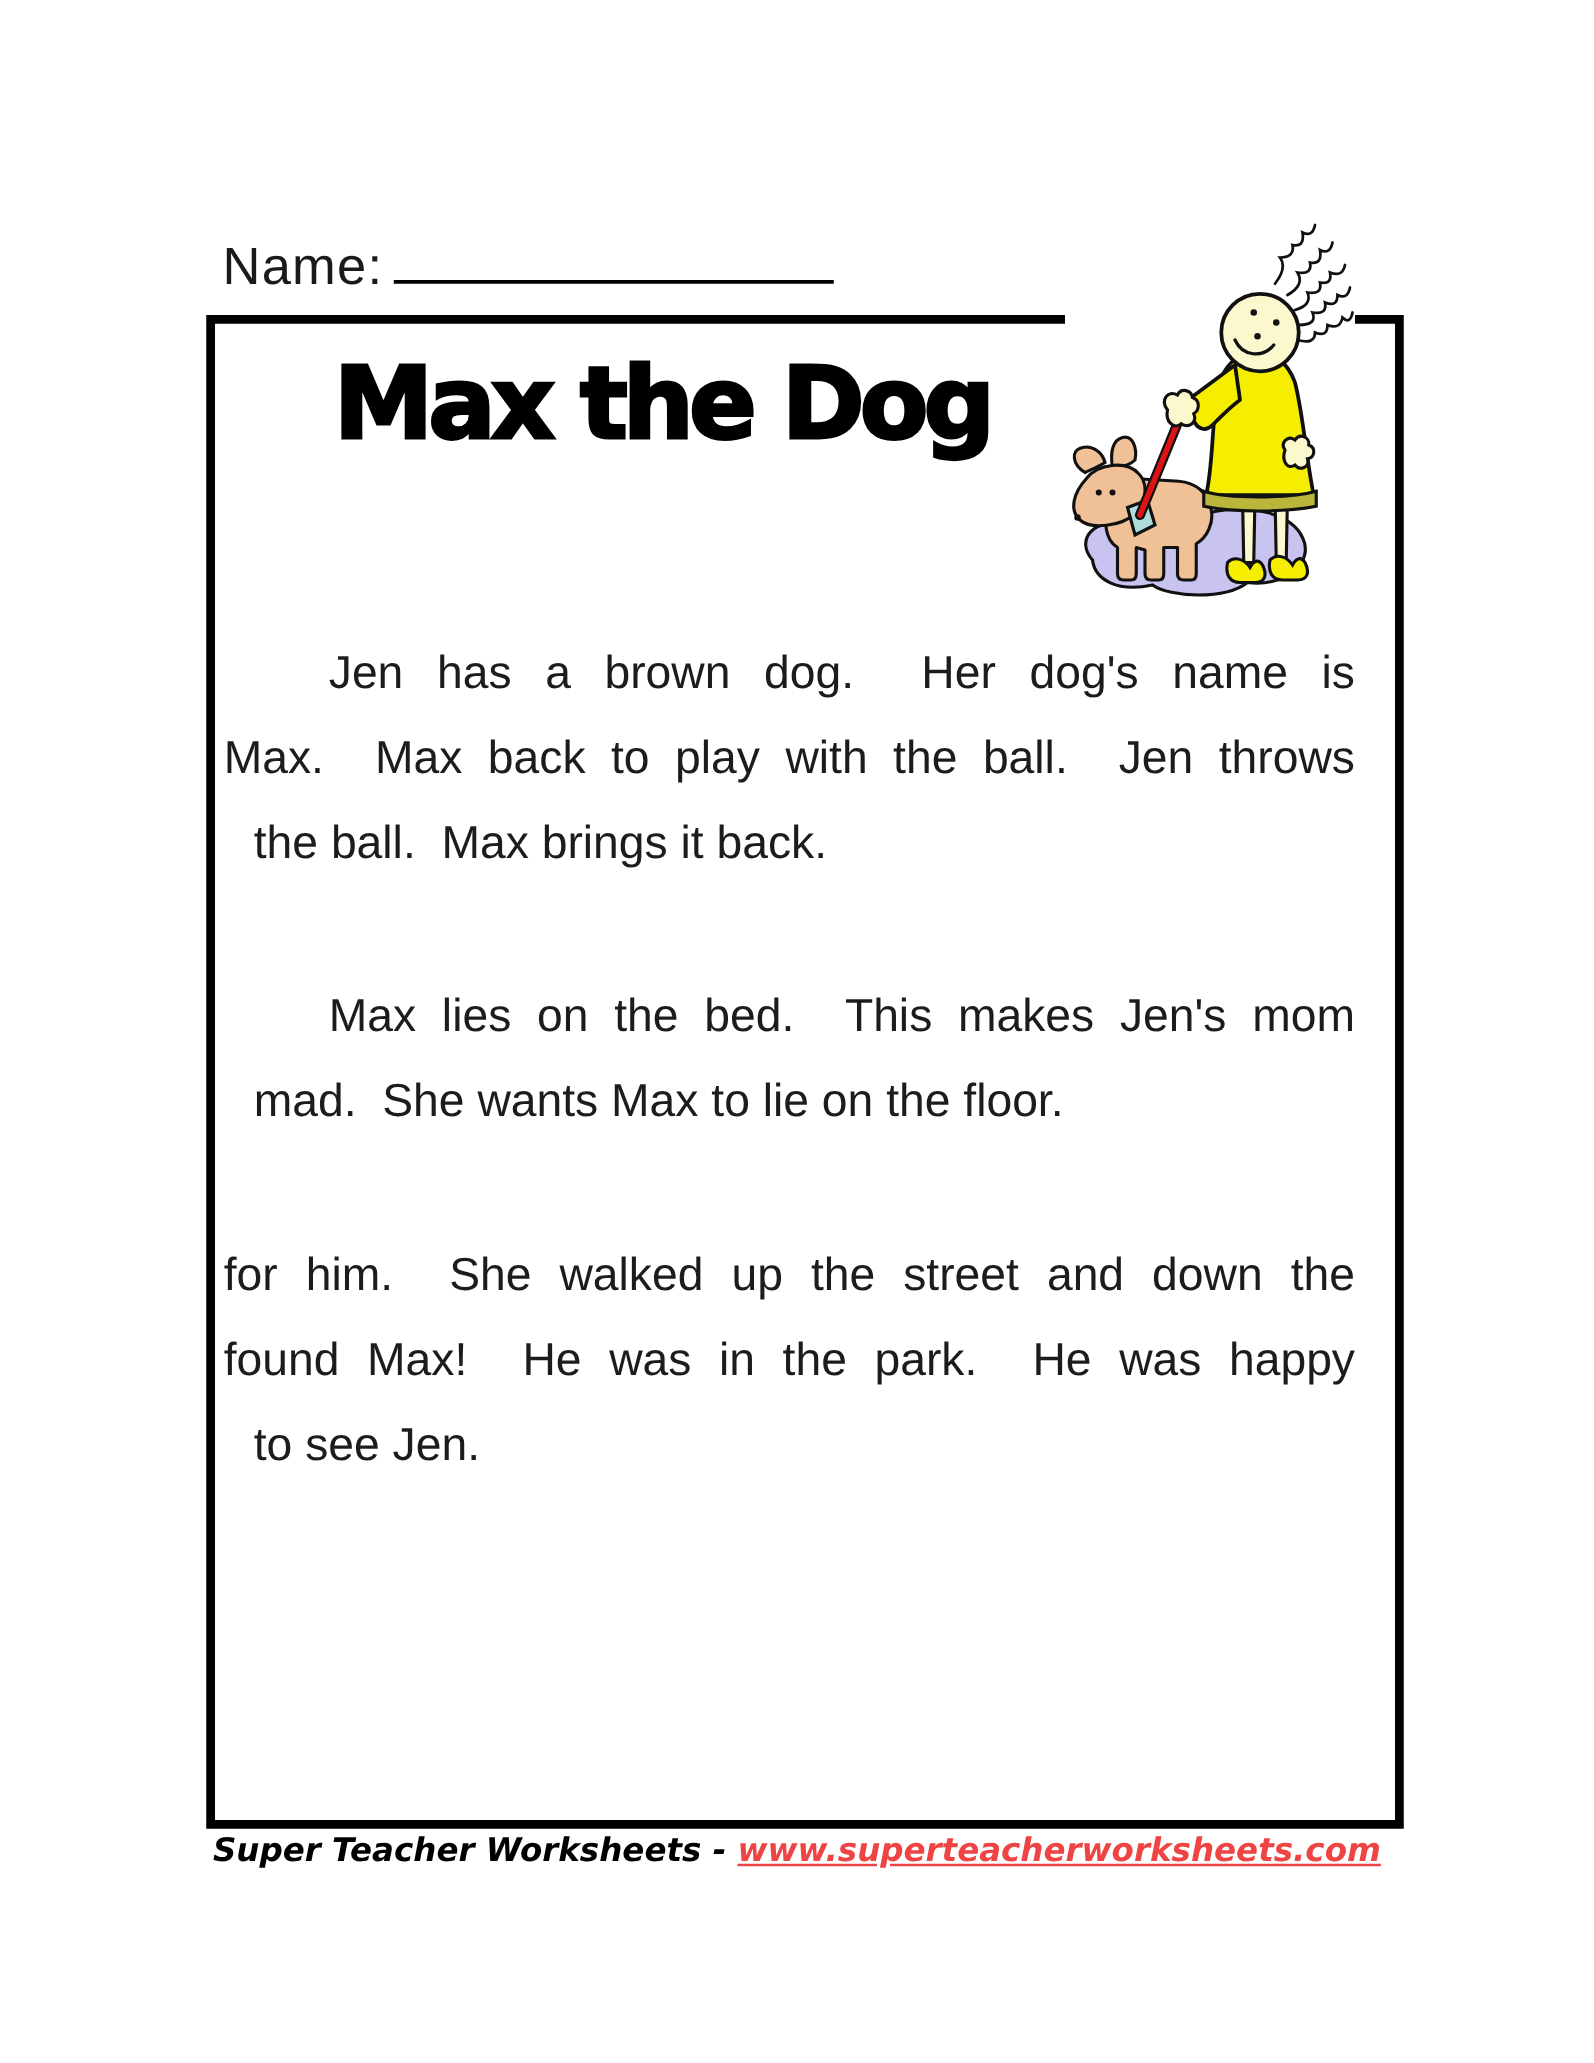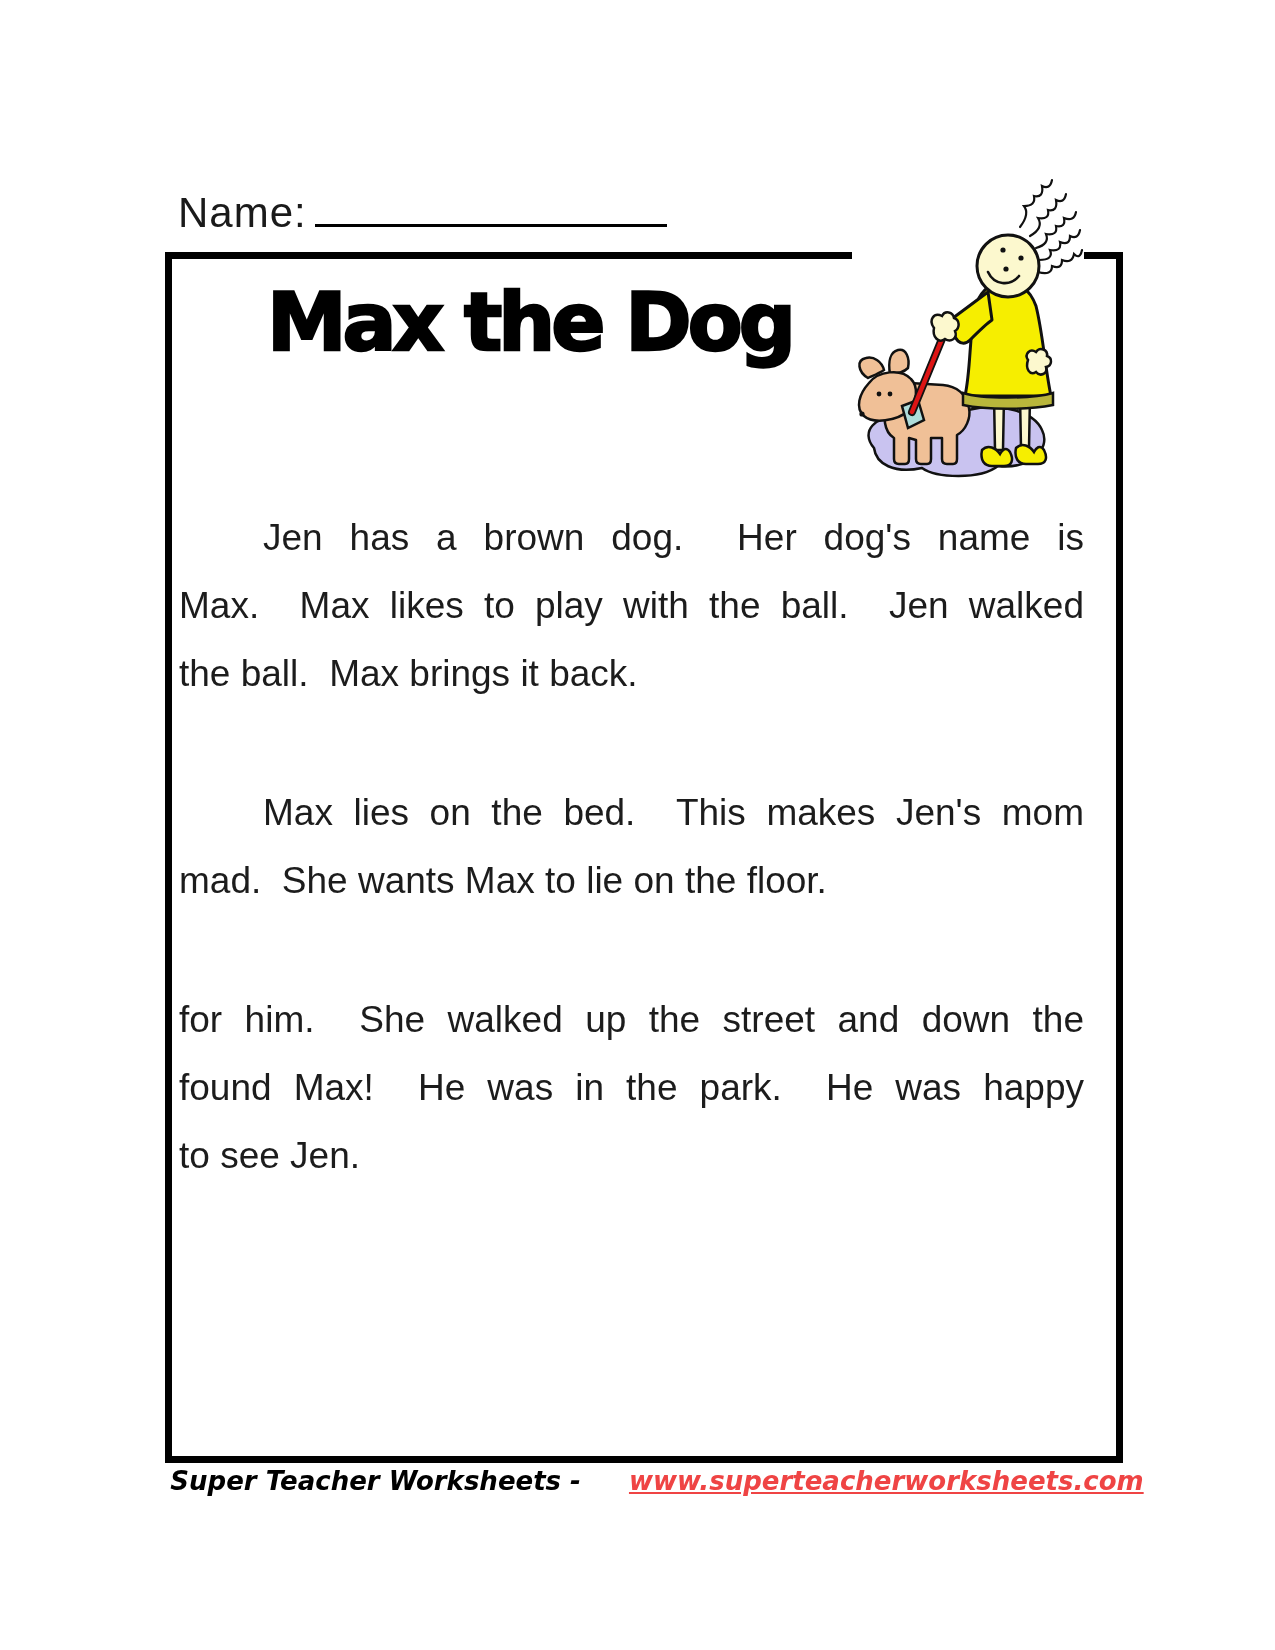--- a/index.html
+++ b/index.html
@@ -40,29 +40,29 @@
   
   .story { position:absolute; left:179px; top:504px; width:905px; z-index:3; }
   .para { margin:0 0 71px 0; }
   .para:last-child { margin-bottom:0; }
   .line {
     height:68px; line-height:68px; font-size:37px; color:#1c1c1c;
     white-space:pre-wrap; overflow:hidden;
     text-align:justify; text-align-last:justify;
   }
   .line.indent { text-indent:84px; }
-  .line.last { text-align:center; text-align-last:left; }
+  .line.last { text-align:center; text-align-last:left;margin-left:24px; }
 
   
   .footer {
     position:absolute; left:0; top:1466px; width:1275px; text-align:center;
     font-family:"DejaVu Sans", sans-serif; font-style:italic; font-weight:bold;
     font-size:26px; color:#000;
   }
-  .footer span, .footer a { white-space:pre;margin-left:39px; }
+  .footer span, .footer a { white-space:pre; }
   .footer-link { color:#ef4444; text-decoration:underline; cursor:pointer; }
 </style>
 </head>
 <body>
 
 <div class="page">
 
   <div class="name-row">
     <span class="name-label">Name:</span><span class="name-blank"></span>
   </div>
@@ -115,21 +115,21 @@
           <path d="M 187 88 Q 202 88 198 78 Q 210 80 208 70 Q 218 74 218 64 Q 226 68 228 58"></path>
           <path d="M 186 100 Q 200 104 200 94 Q 210 98 210 88 Q 220 92 222 82 Q 228 88 230 78"></path>
         </g>
       </g>
     </svg>
   </div>
 
   <div class="story">
     <div class="para">
       <div class="line indent">Jen has a brown dog.  Her dog's name is</div>
-      <div class="line">Max.  Max likes to play with the ball.  Jen walked</div>
+      <div class="line">Max.  Max back to play with the ball.  Jen throws</div>
       <div class="line last">the ball.  Max brings it back.</div>
     </div>
     <div class="para">
       <div class="line indent">Max lies on the bed.  This makes Jen's mom</div>
       <div class="line last">mad.  She wants Max to lie on the floor.</div>
     </div>
     <div class="para">
       <div class="line">for him.  She walked up the street and down the</div>
       <div class="line">found Max!  He was in the park.  He was happy</div>
       <div class="line last">to see Jen.</div>

